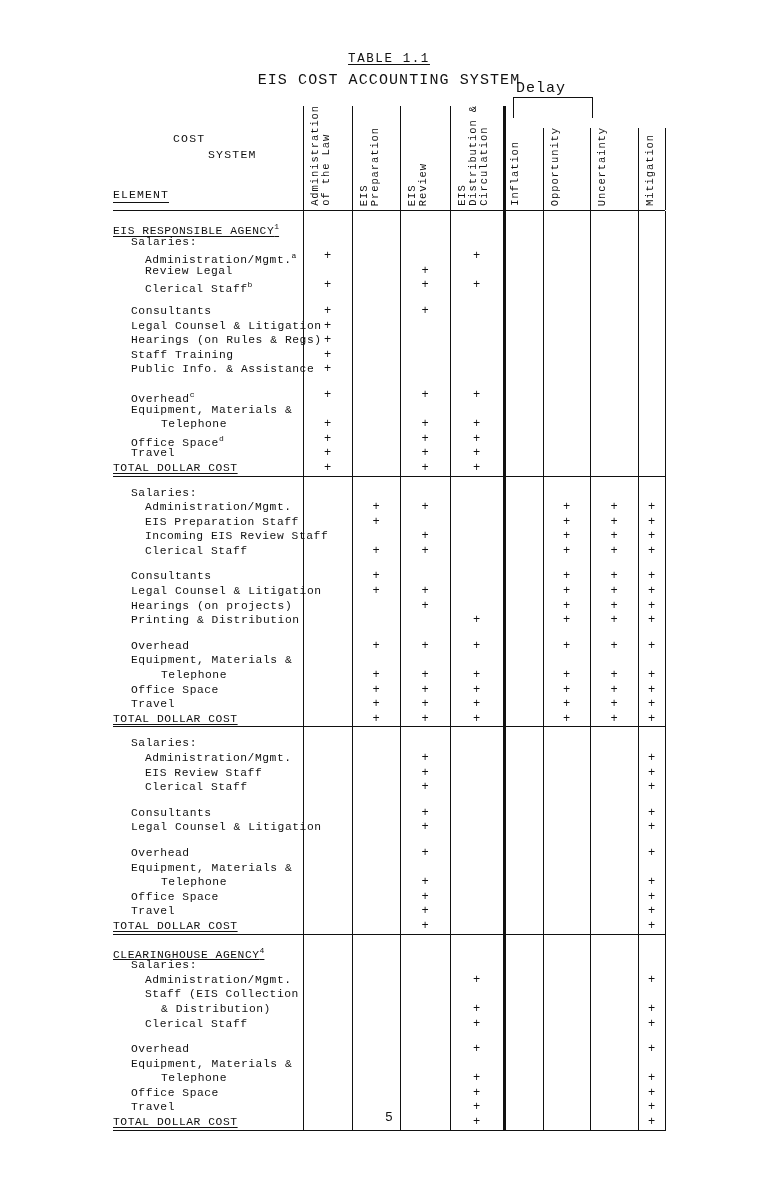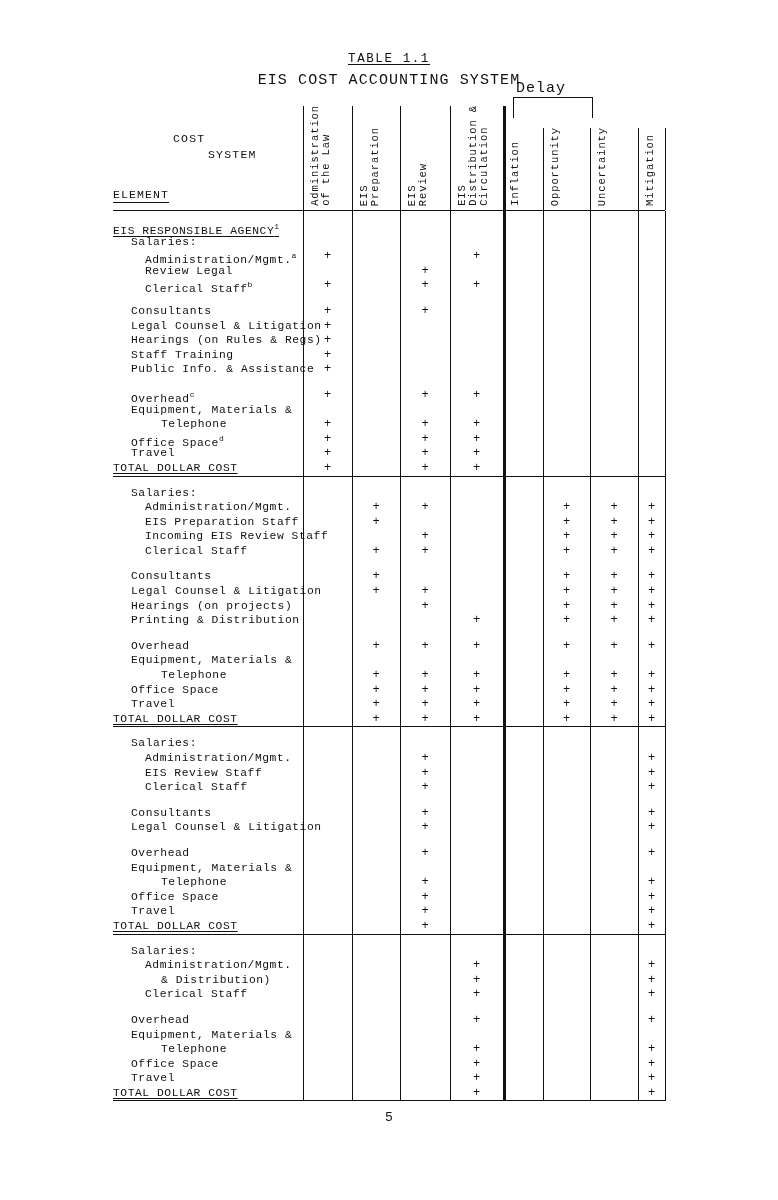--- a/index.html
+++ b/index.html
@@ -374,26 +374,32 @@
           <div class="mark" style="left: 531.5px;">+</div>
         </div>
         <div class="row total">
           <div class="lbl i0 und">TOTAL DOLLAR COST</div>
           <div class="mark" style="left: 305px;">+</div>
           <div class="mark" style="left: 531.5px;">+</div>
         </div>
         <div class="sec-sep"></div>
         <div class="gap"></div>
         <div class="row">
+          <div class="lbl i0 und">CLEARINGHOUSE AGENCY<sup>4</sup></div>
+        </div>
+        <div class="row">
           <div class="lbl i1">Salaries:</div>
         </div>
         <div class="row">
           <div class="lbl i2">Administration/Mgmt.</div>
           <div class="mark" style="left: 356.5px;">+</div>
           <div class="mark" style="left: 531.5px;">+</div>
+        </div>
+        <div class="row">
+          <div class="lbl i2">Staff (EIS Collection</div>
         </div>
         <div class="row">
           <div class="lbl i3">&amp; Distribution)</div>
           <div class="mark" style="left: 356.5px;">+</div>
           <div class="mark" style="left: 531.5px;">+</div>
         </div>
         <div class="row">
           <div class="lbl i2">Clerical Staff</div>
           <div class="mark" style="left: 356.5px;">+</div>
           <div class="mark" style="left: 531.5px;">+</div>

